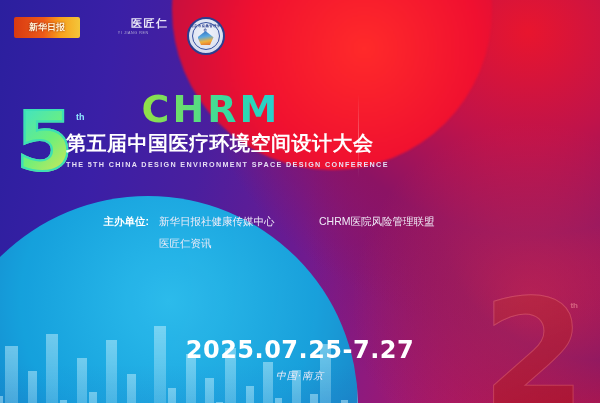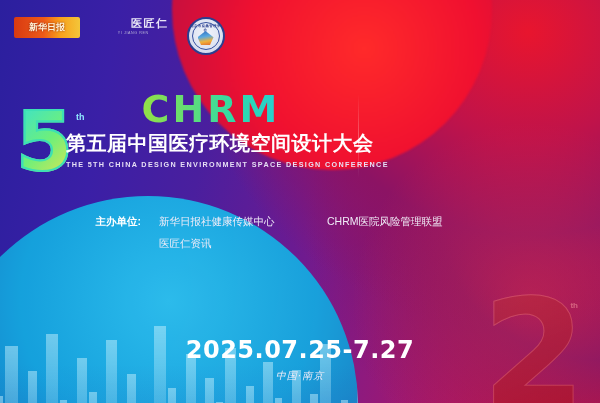--- a/index.html
+++ b/index.html
@@ -124,21 +124,21 @@
   .chrm-zh{
     font-size:19px; font-weight:bold; color:#ffffff; letter-spacing:.5px;
     text-align:center; line-height:25px; white-space:nowrap;
   }
   .chrm-en{
     font-size:7px; color:#f3dfe4; letter-spacing:1.3px; text-align:center;
     margin-top:4px; white-space:nowrap; font-weight:bold;
   }
 
   
-  .orgs{ position:absolute; left:0; top:210px; width:600px; display:flex; justify-content:center; gap:8px; }
+  .orgs{ position:absolute; left:0; top:210px; width:600px; display:flex; justify-content:center; gap:0; }
   .org-label{ font-size:10.5px; font-weight:bold; color:#ffffff; width:78px; text-align:right; padding-right:10px; line-height:22px; }
   .org-col{ font-size:10.5px; color:#f0ecf8; line-height:22px; }
   .org-col.c1{ width:160px; }
   .org-col.c2{ width:200px; }
 
   
   .deco2{
     position:absolute; right:8px; bottom:0px; width:130px; height:120px; overflow:hidden;
   }
   .deco2 .glyph{

